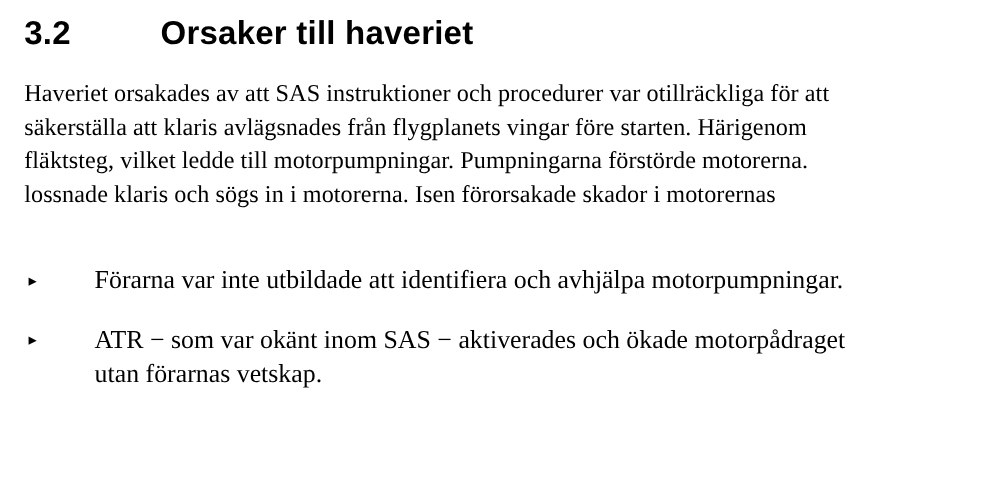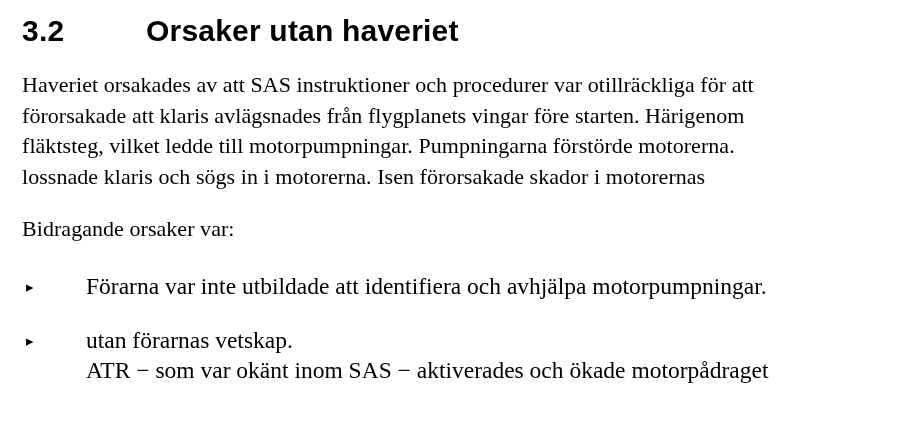--- a/index.html
+++ b/index.html
@@ -83,47 +83,44 @@
     white-space: nowrap;
   }
 </style>
 </head>
 <body>
 
 <div class="page">
 
   <div class="heading">
     <span class="heading-number">3.2</span>
-    <span class="heading-title">Orsaker utan haveriet</span>
+    <span class="heading-title">Orsaker till haveriet</span>
   </div>
 
   <div class="body-para">
     <span class="ln">Haveriet orsakades av att SAS instruktioner och procedurer var otillräckliga för att</span>
-    <span class="ln">förorsakade att klaris avlägsnades från flygplanets vingar före starten. Härigenom</span>
+    <span class="ln">säkerställa att klaris avlägsnades från flygplanets vingar före starten. Härigenom</span>
     <span class="ln">fläktsteg, vilket ledde till motorpumpningar. Pumpningarna förstörde motorerna.</span>
     <span class="ln">lossnade klaris och sögs in i motorerna. Isen förorsakade skador i motorernas</span>
   </div>
 
   <div class="spacer-sm"></div>
 
-  <div class="body-para">
-    <span class="ln">Bidragande orsaker var:</span>
-  </div>
 
   <div class="spacer-md"></div>
 
   <ul class="bullet-list">
     <li class="bullet-item">
       <span class="bullet-marker">▸</span>
       <span class="bullet-text">
         <span class="ln">Förarna var inte utbildade att identifiera och avhjälpa motorpumpningar.</span>
       </span>
     </li>
     <li class="bullet-item">
       <span class="bullet-marker">▸</span>
       <span class="bullet-text">
+        <span class="ln">ATR − som var okänt inom SAS − aktiverades och ökade motorpådraget</span>
         <span class="ln">utan förarnas vetskap.</span>
-        <span class="ln">ATR − som var okänt inom SAS − aktiverades och ökade motorpådraget</span>
       </span>
     </li>
   </ul>
 
 </div>
 
 </body></html>

